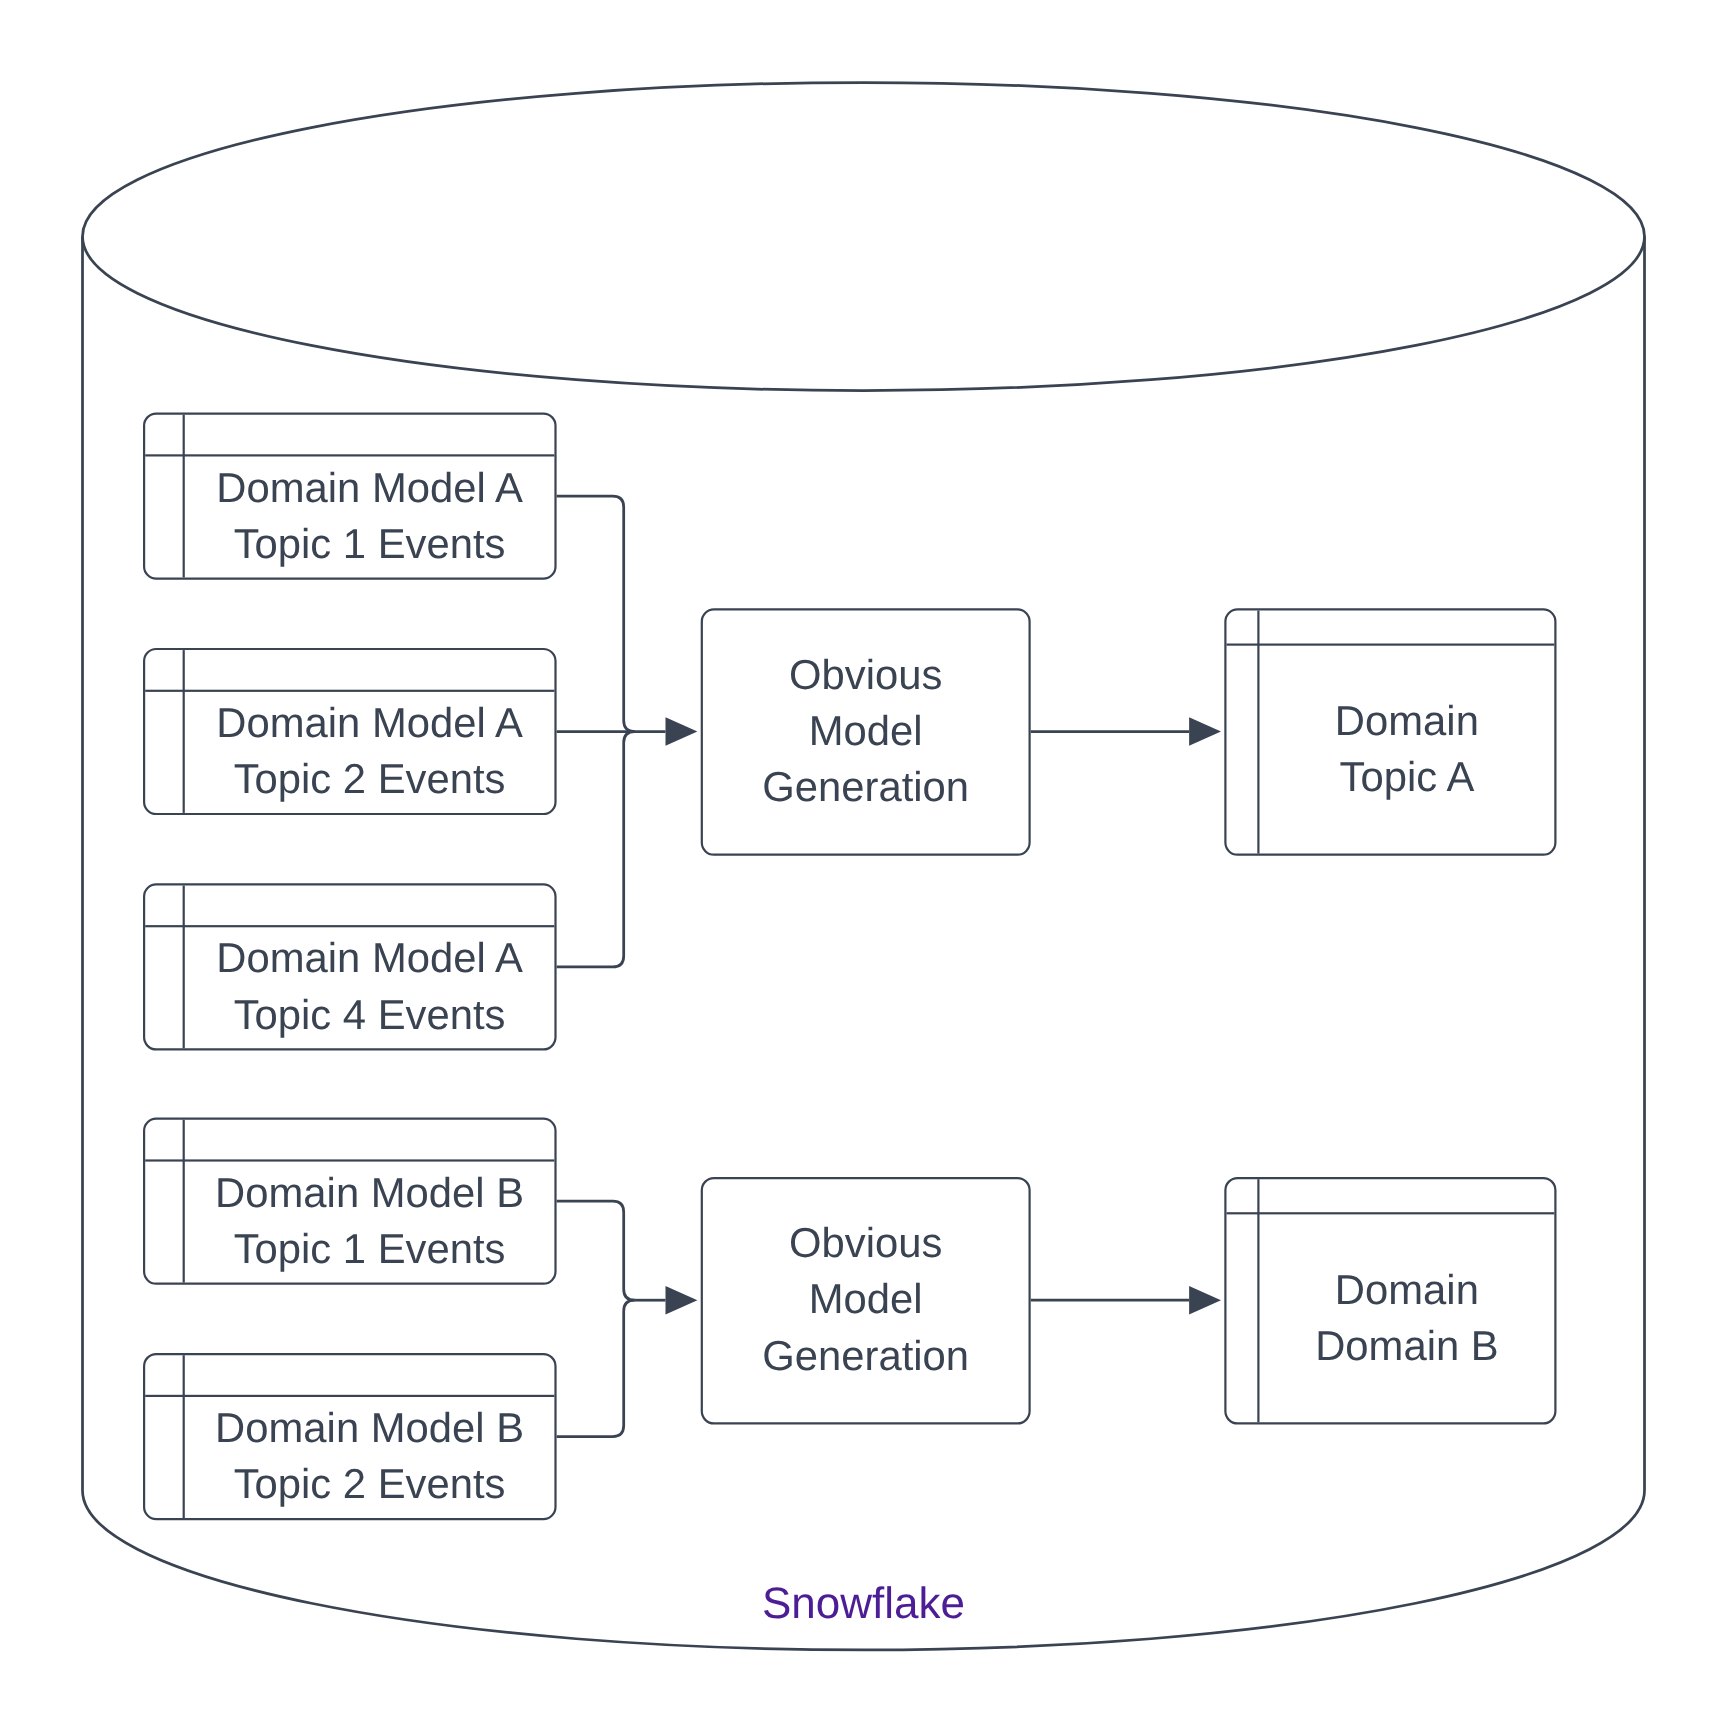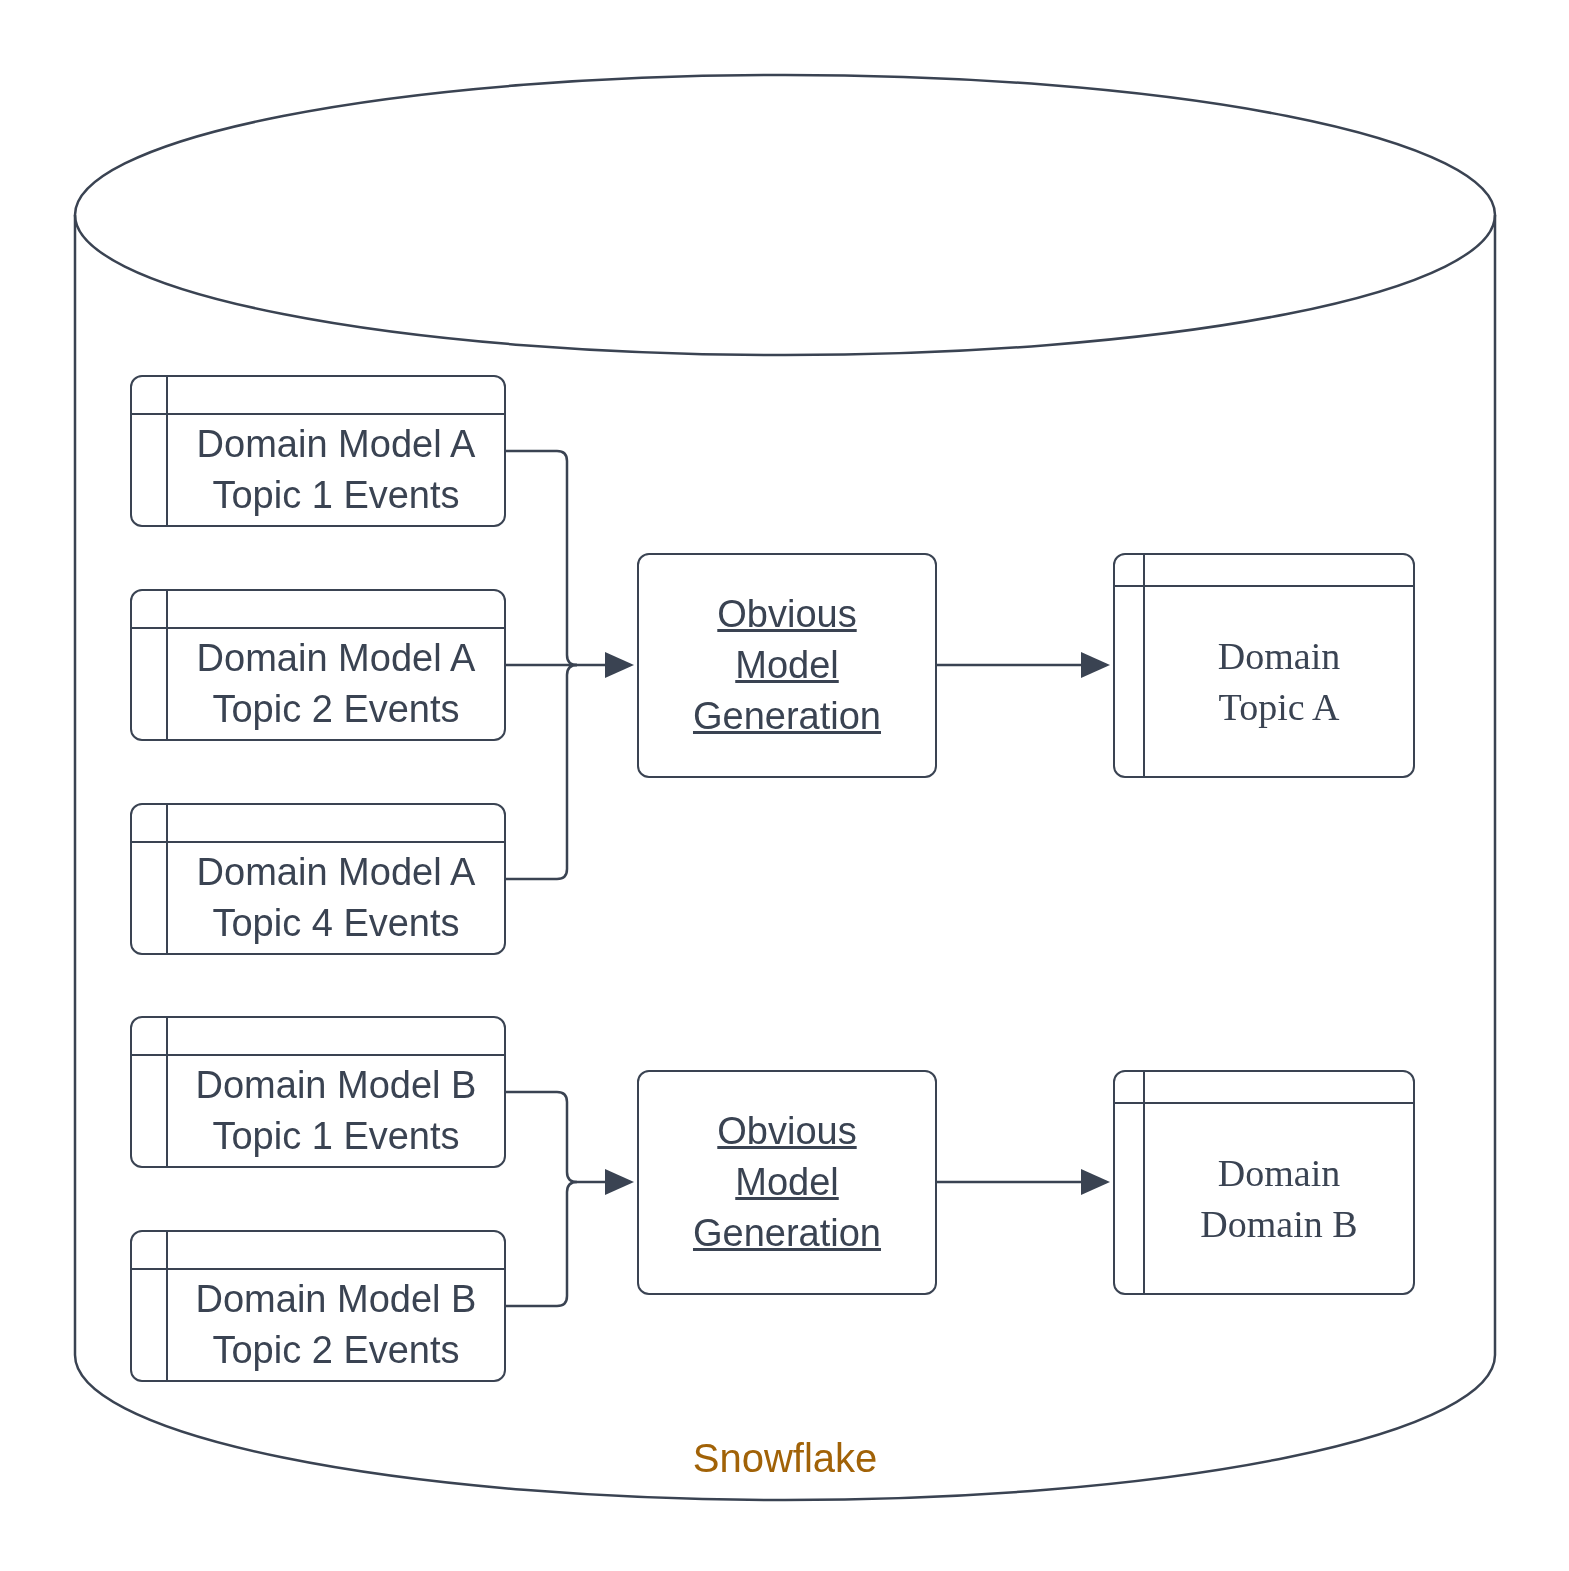--- a/index.html
+++ b/index.html
@@ -55,32 +55,32 @@
     flex-direction: column;
     align-items: center;
     justify-content: center;
     text-align: left;
     font-size: 38px;
     line-height: 51px;
     color: #3a4352;
     white-space: nowrap;
   }
   .topic .label   { left: 36px; top: 38px; right: 0; bottom: 0; }
-  .process .label { left: 0; top: 0; right: 0; bottom: 0; text-decoration: underline; }
-  .output .label  { left: 30px; top: 32px; right: 0; bottom: 0; font-family: Liberation Serif, serif; }
+  .process .label { left: 0; top: 0; right: 0; bottom: 0; }
+  .output .label  { left: 30px; top: 32px; right: 0; bottom: 0; }
 
   .cyl-label {
     position: absolute;
     left: 585px;
     top: 1436px;
     width: 400px;
     text-align: center;
     font-size: 40px;
     line-height: 44px;
-    color: #a16207;
+    color: #4c1d95;
   }
 
   svg .shape {
     fill: none;
     stroke: #3a4352;
     stroke-width: 2.5;
   }
   svg .conn {
     fill: none;
     stroke: #3a4352;

